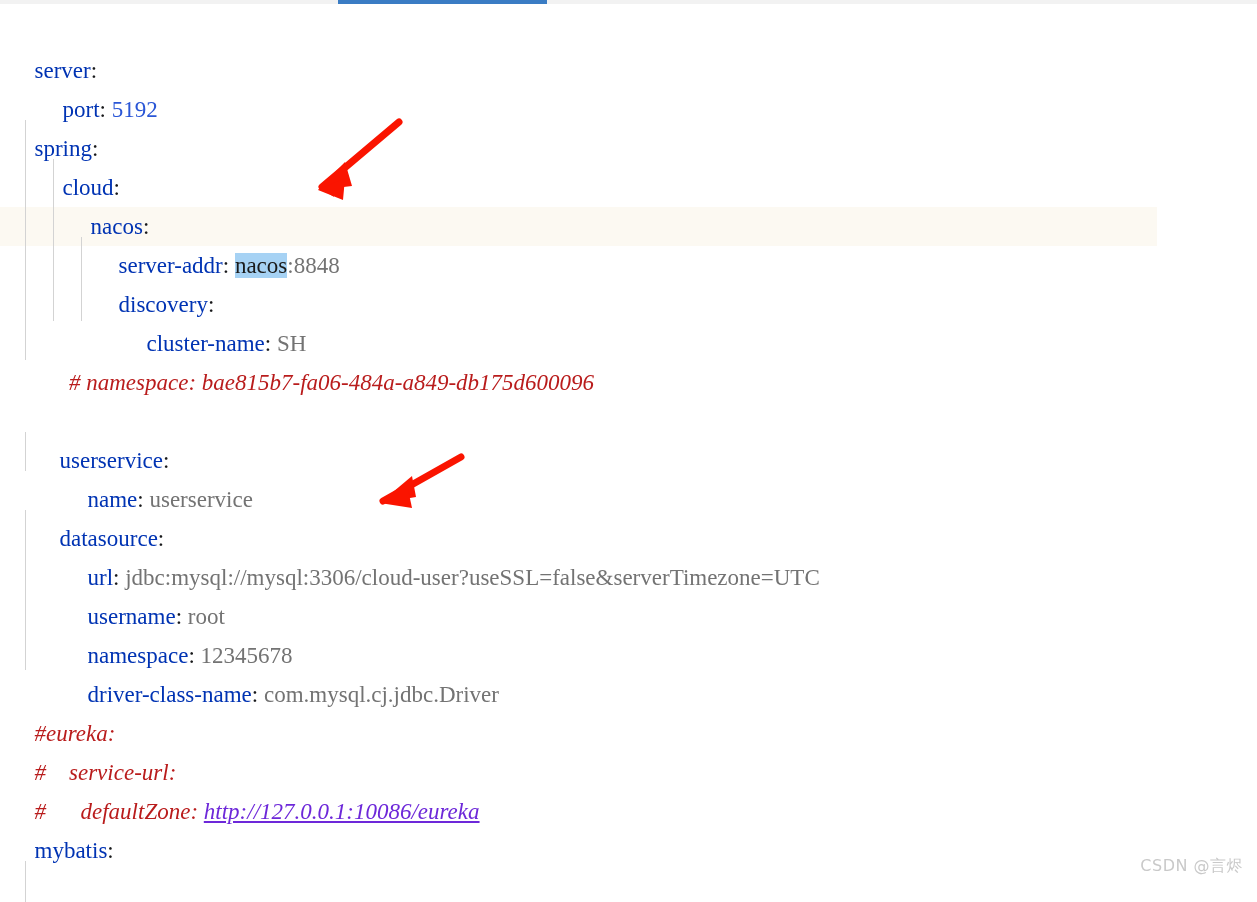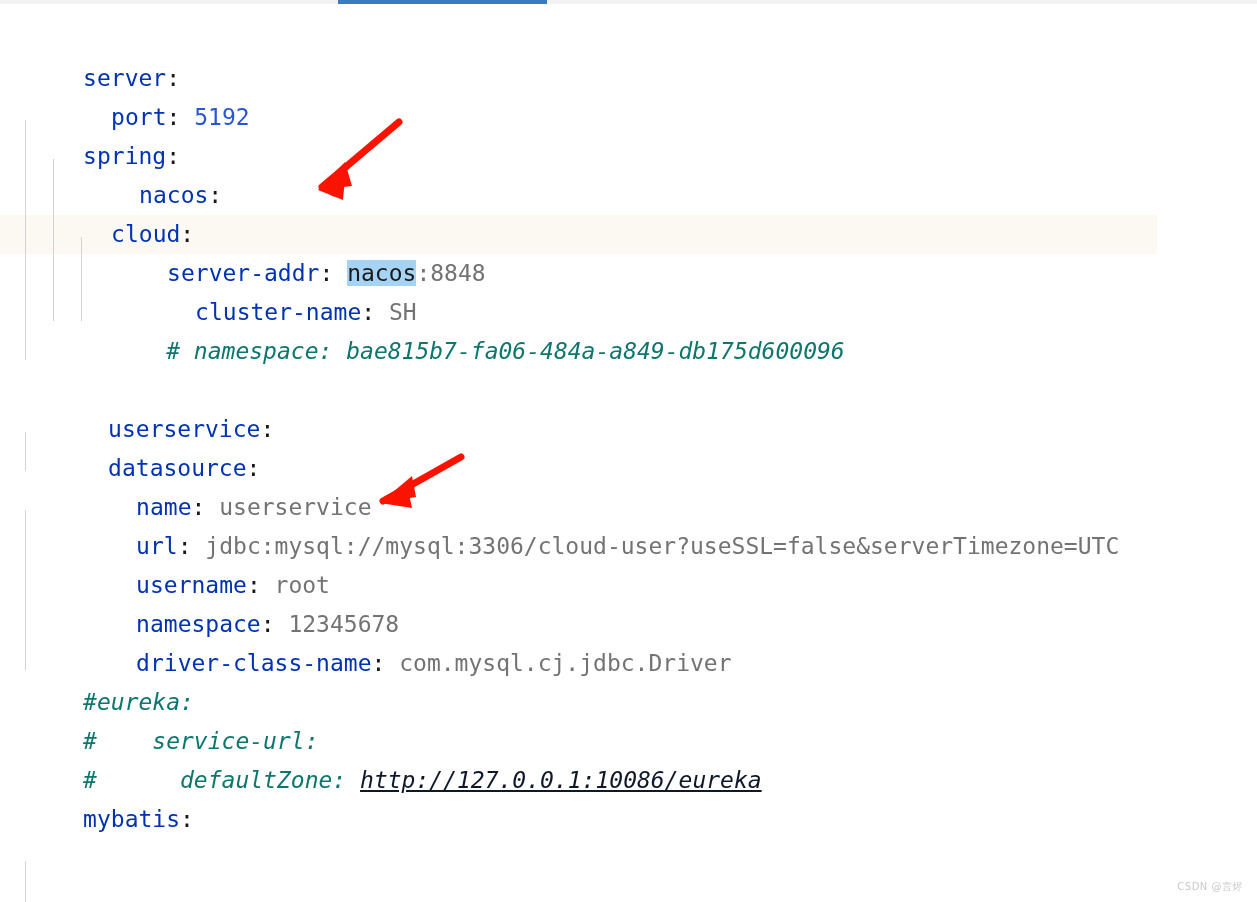--- a/index.html
+++ b/index.html
@@ -36,23 +36,24 @@
     top: 0;
     left: 338px;
     width: 209px;
     height: 4px;
     background: #3a7cc4;
   }
 
   
   .code-area {
     position: absolute;
-    top: 20px;
+    top: 12px;
     left: 0;
     width: 1157px;
+    font-family: Liberation Serif, serif;
   }
   .line {
     position: relative;
     height: 39px;
     line-height: 39px;
     white-space: pre;
     font-size: 23px;
     letter-spacing: 0px;
     color: #1a1a1a;
   }
@@ -65,22 +66,22 @@
     z-index: 2;
     display: inline-block;
     padding-left: 0;
   }
 
   
   .k    { color: #0033b3; }              
   .num  { color: #2a56d6; }              
   .val  { color: #737373; }              
   .punc { color: #17181a; }              
-  .cmt  { color: #0f766e; font-style: italic; margin-top: 48px; }
-  .cmt-link { color: #0f172a; font-style: italic; text-decoration: underline; }
+  .cmt  { color: #b91c1c; font-style: italic; margin-top: 48px; }
+  .cmt-link { color: #6d28d9; font-style: italic; text-decoration: underline; }
   .sel  { background: #a6d2f4; }
 
   
   .guide {
     position: absolute;
     width: 1px;
     background: #d3d3d3;
     z-index: 1;
   }
 
@@ -91,23 +92,23 @@
     width: 1257px;
     height: 902px;
     pointer-events: none;
     z-index: 5;
   }
 
   
   .watermark {
     position: absolute;
     right: 14px;
-    bottom: 8px;
+    bottom: 25px;
     font-family: "DejaVu Sans", "Liberation Sans", sans-serif;
-    font-size: 10px;
+    font-size: 16px;
     color: #c9c9c9;
     letter-spacing: 0.5px;
     z-index: 6;
   }
 </style>
 </head>
 <body>
 
 <div id="editor">
 
@@ -130,54 +131,57 @@
 
     <div class="line">
       <span class="code-text" style="padding-left:28px;"><span class="k">port</span><span class="punc">: </span><span class="num">5192</span></span>
     </div>
 
     <div class="line">
       <span class="code-text"><span class="k">spring</span><span class="punc">:</span></span>
     </div>
 
     <div class="line">
+      <span class="code-text" style="padding-left:28px;"><span class="k">cloud</span><span class="punc">:</span></span>
+    </div>
+
+    <div class="line">
       <span class="code-text" style="padding-left:56px;"><span class="k">nacos</span><span class="punc">:</span></span>
-    </div>
-
-    <div class="line">
-      <span class="code-text" style="padding-left:28px;"><span class="k">cloud</span><span class="punc">:</span></span>
     </div>
 
     <div class="line caret-line">
       <span class="code-text" style="padding-left:84px;"><span class="k">server-addr</span><span class="punc">: </span><span class="sel">nacos</span><span class="val">:8848</span></span>
     </div>
 
+    <div class="line">
+      <span class="code-text" style="padding-left:84px;"><span class="k">discovery</span><span class="punc">:</span></span>
+    </div>
 
     <div class="line">
       <span class="code-text" style="padding-left:112px;"><span class="k">cluster-name</span><span class="punc">: </span><span class="val">SH</span></span>
     </div>
 
     <div class="line">
       <span class="code-text"><span class="cmt">      # namespace: bae815b7-fa06-484a-a849-db175d600096</span></span>
     </div>
 
     <div class="line">
       <span class="code-text"></span>
     </div>
 
     <div class="line">
       <span class="code-text" style="padding-left:25px;"><span class="k">userservice</span><span class="punc">:</span></span>
     </div>
 
     <div class="line">
+      <span class="code-text" style="padding-left:53px;"><span class="k">name</span><span class="punc">: </span><span class="val">userservice</span></span>
+    </div>
+
+    <div class="line">
       <span class="code-text" style="padding-left:25px;"><span class="k">datasource</span><span class="punc">:</span></span>
-    </div>
-
-    <div class="line">
-      <span class="code-text" style="padding-left:53px;"><span class="k">name</span><span class="punc">: </span><span class="val">userservice</span></span>
     </div>
 
     <div class="line">
       <span class="code-text" style="padding-left:53px;"><span class="k">url</span><span class="punc">: </span><span class="val">jdbc:mysql://mysql:3306/cloud-user?useSSL=false&amp;serverTimezone=UTC</span></span>
     </div>
 
     <div class="line">
       <span class="code-text" style="padding-left:53px;"><span class="k">username</span><span class="punc">: </span><span class="val">root</span></span>
     </div>
 

